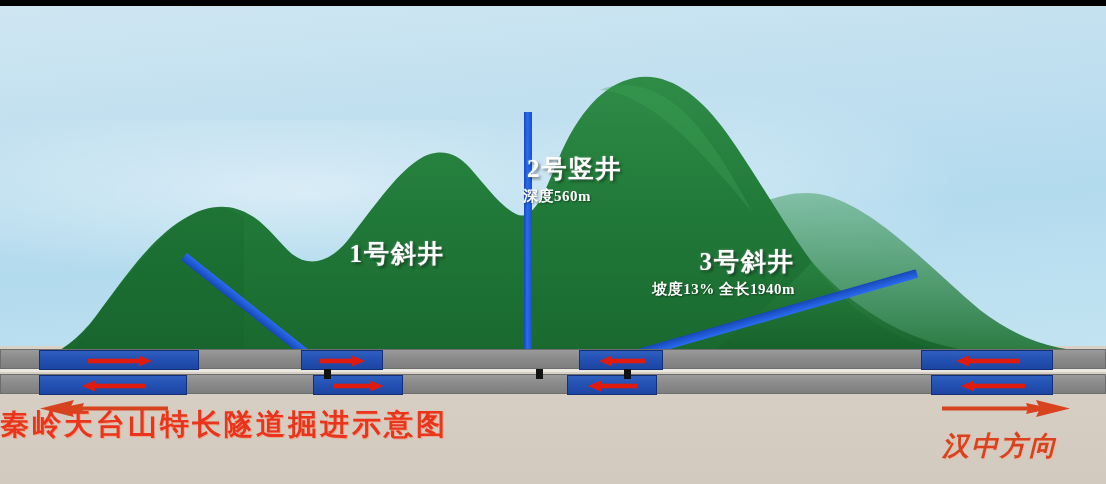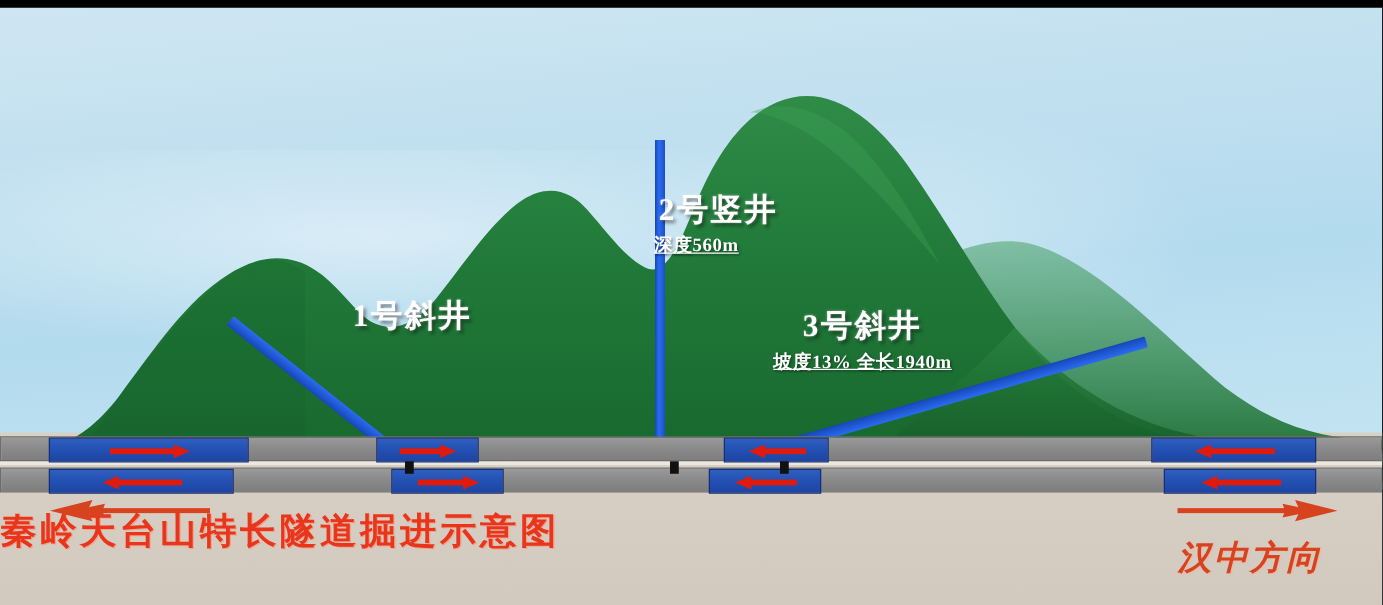--- a/index.html
+++ b/index.html
@@ -89,32 +89,32 @@
     background:linear-gradient(180deg,#2a6cf0 0%,#1747b8 100%);
     transform:rotate(38.5deg);
   }
   #shaft-3-line{
     left:917px;top:269px;width:312px;
     background:linear-gradient(180deg,#2a6cf0 0%,#1747b8 100%);
     transform:rotate(164deg);
   }
 
   
-  .shaft-label{position:absolute;color:#fff;text-align:center;}
+  .shaft-label{position:absolute;color:#fff;text-align:right;}
   .shaft-label .name{
     font-family:"Liberation Serif","DejaVu Serif",serif;
     font-weight:bold;font-size:25px;letter-spacing:2px;
     text-shadow:2px 2px 3px rgba(0,0,0,.45), 0 0 2px rgba(255,255,255,.5);
     white-space:nowrap;line-height:1.1;
   }
   .shaft-label .spec{
     font-family:"Liberation Serif","DejaVu Serif",serif;
     font-weight:bold;font-size:15px;letter-spacing:.5px;
     text-shadow:1px 1px 2px rgba(0,0,0,.45);
-    white-space:nowrap;margin-top:4px;text-decoration:underline;
+    white-space:nowrap;margin-top:4px;
   }
   #label-1{left:215px;top:240px;width:230px;}
   #label-2{left:505px;top:155px;width:160px;text-align:left;}
   #label-2 .name{text-align:left;padding-left:22px;}
   #label-2 .spec{text-align:left;padding-left:18px;}
   #label-3{left:585px;top:248px;width:210px;}
 
   
   .maintitle{
     position:absolute;left:0;top:405px;width:1088px;text-align:left;

